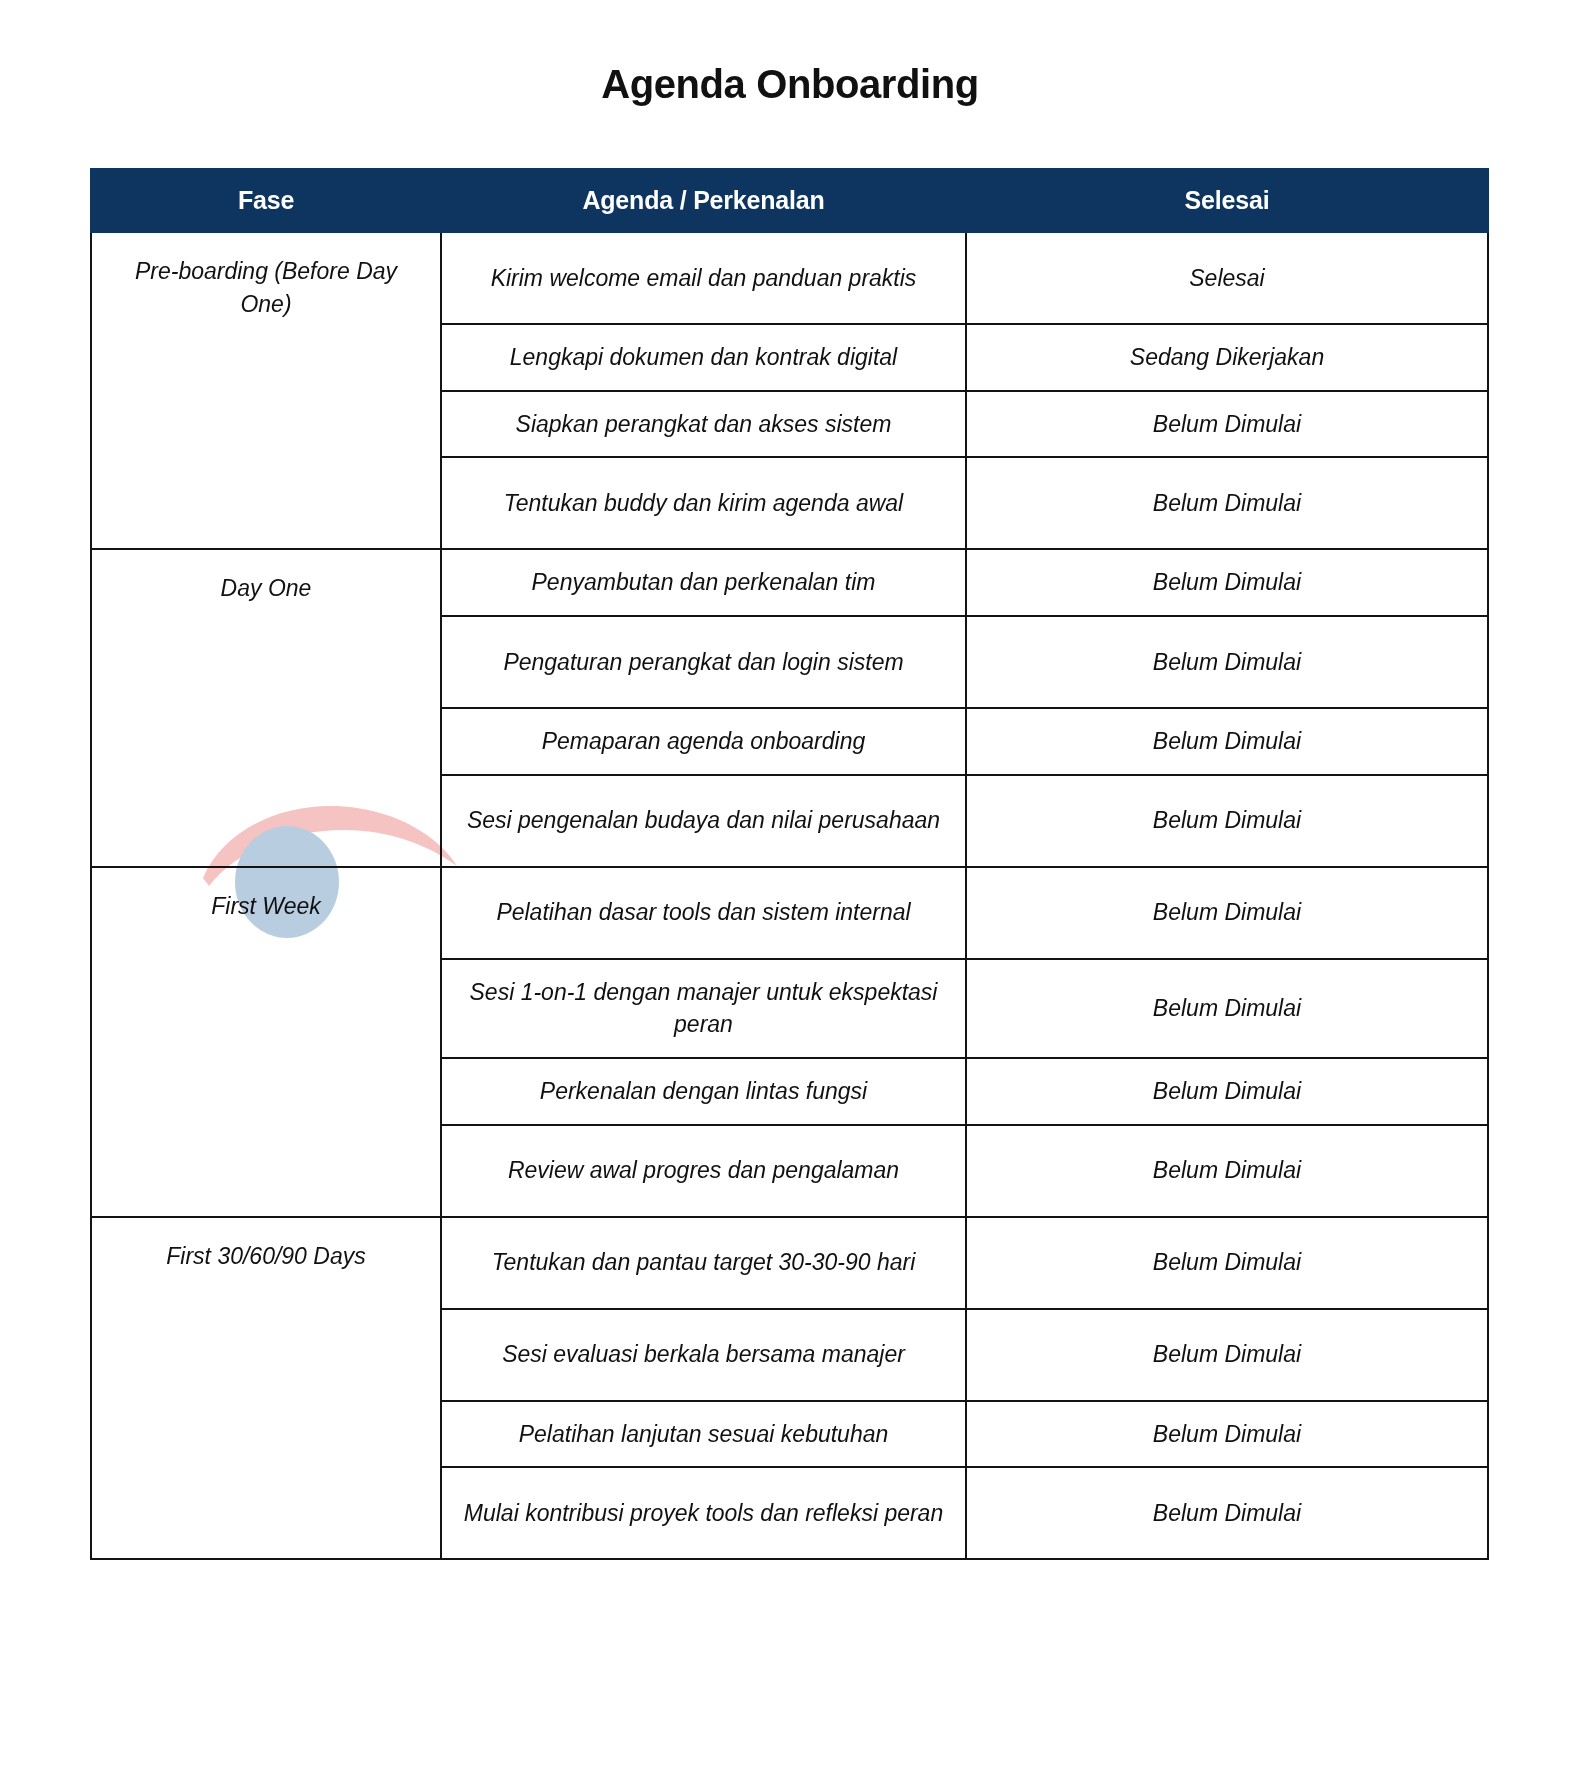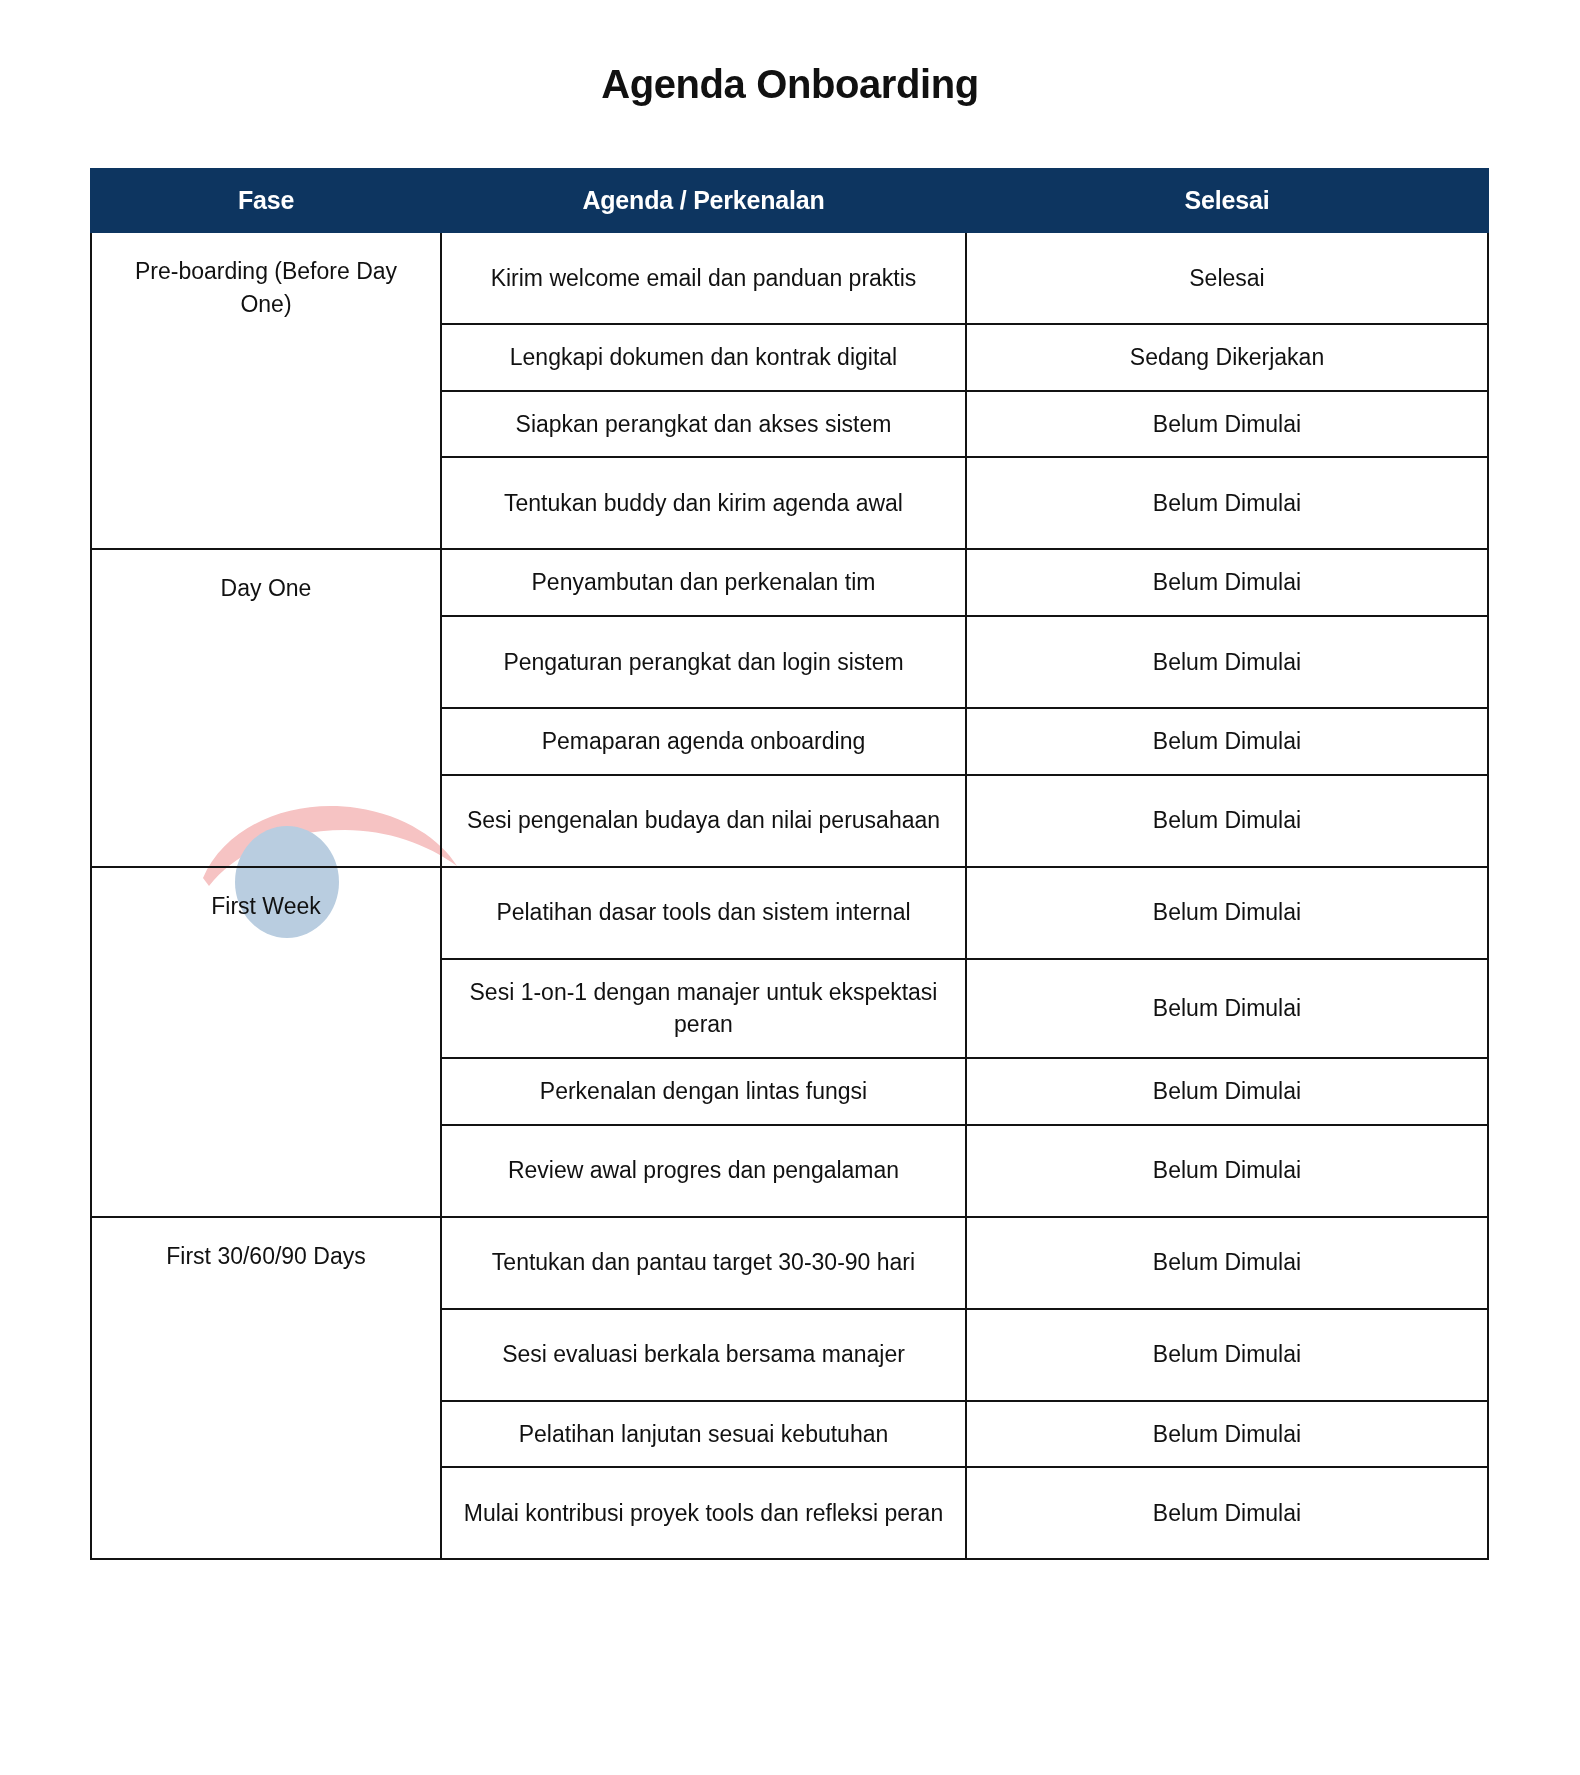--- a/index.html
+++ b/index.html
@@ -107,20 +107,21 @@
   table.agenda td {
     border: 2px solid #131313;
     font-size: 23px;
     font-weight: 400;
     color: #111111;
     text-align: center;
     vertical-align: middle;
     padding: 16px 18px;
     line-height: 1.42;
     background: transparent;
+    font-style: italic;
   }
   table.agenda td.phase-cell {
     vertical-align: top;
     padding-top: 22px;
   }
   table.agenda tr.row-h2 td { height: 58px; }
   table.agenda tr.row-h1 td { height: 26px; }
 </style>
 </head>
 <body>

